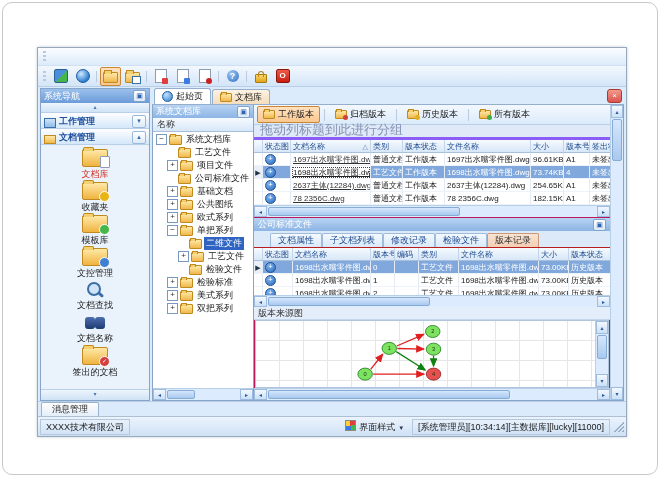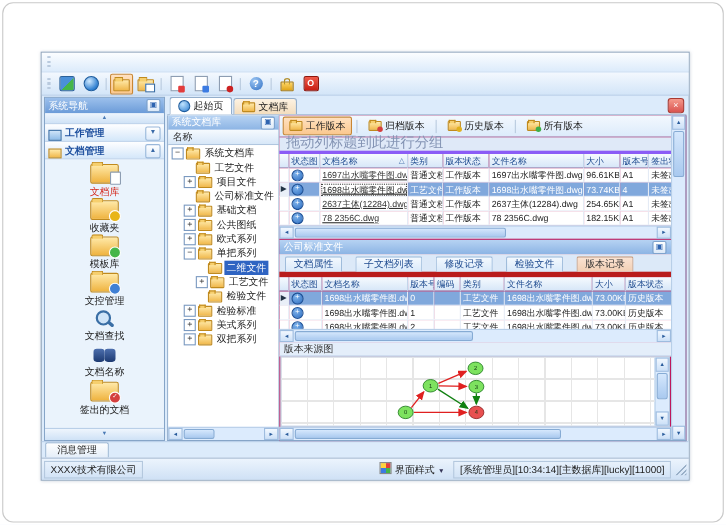--- a/index.html
+++ b/index.html
@@ -106,21 +106,21 @@
   .gcell.link{text-decoration:underline;color:#333;}
   .grow.sel .gcell.link{color:#fff;}
   .grow.sel .gcell.focus-cell.link{color:#222;}
   .st-ico{width:9px;height:9px;border-radius:50%;background:radial-gradient(circle at 35% 30%,#7fb4ec,#2b6cc0);border:1px solid #1d4f94;color:#fff;font-size:7px;line-height:8px;text-align:center;display:inline-block;}
   .ind{justify-content:center;color:#222;font-size:7px;}
   .grow.sel .gcell.ind{background:#e9eff8;color:#234;}
   .sortg{margin-left:auto;color:#5b81b5;font-size:7px;}
   
   .dp-head{flex:0 0 13px;background:linear-gradient(#b7d3f3,#8cb4e4);color:#fff;display:flex;align-items:center;padding:0 4px;margin-top:1px;}
   .dp-head .t{flex:1;}
-  .dtabs{flex:0 0 15px;display:flex;align-items:flex-end;gap:12px;background:#dce9f8;padding:1px 0 0 5px;border-bottom:5px solid #b91c1c;}
+  .dtabs{flex:0 0 15px;display:flex;align-items:flex-end;gap:0;background:#dce9f8;padding:1px 0 0 16px;border-bottom:1px solid #b91c1c;}
   .dtab{height:13px;line-height:13px;padding:0 7px;border:1px solid #9fbcdb;border-bottom:none;border-radius:2px 2px 0 0;background:linear-gradient(#f4f9fe,#d9e9fa);color:#1d4a8f;}
   .dtab.active{background:linear-gradient(#fae3d2,#f2cfb4);color:#333;border-color:#c89878;}
   
   .graph-label{flex:0 0 12px;line-height:12px;padding-left:4px;background:#e4eefa;color:#333;border-bottom:1px solid #c6d6ec;}
   .graph-wrap{flex:1;display:flex;min-height:0;border:1px solid #b0c4dc;margin:0 1px;background:#fff;}
   .graph-area{flex:1;position:relative;overflow:hidden;background-image:
      repeating-linear-gradient(to right,transparent 0 23px,#e6e6e6 23px 24px),
      repeating-linear-gradient(to bottom,transparent 0 19px,#e6e6e6 19px 20px);}
   
   .bottomtab{flex:0 0 14px;display:flex;align-items:flex-end;background:#dcebfb;border-top:1px solid #b9cfe8;padding-left:3px;}

